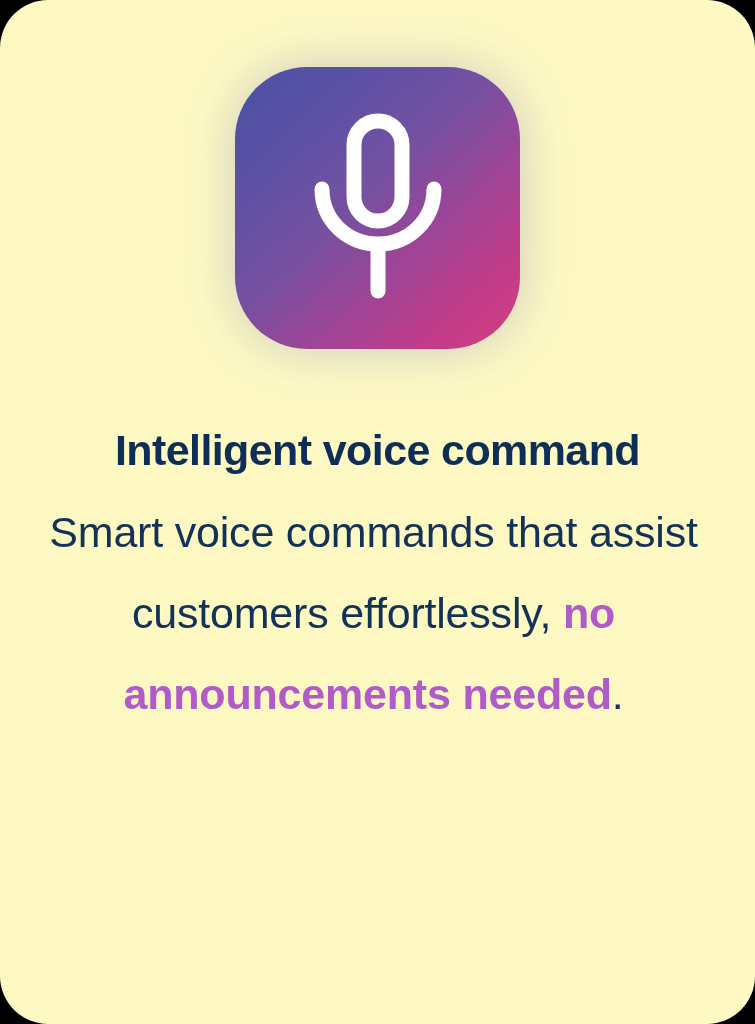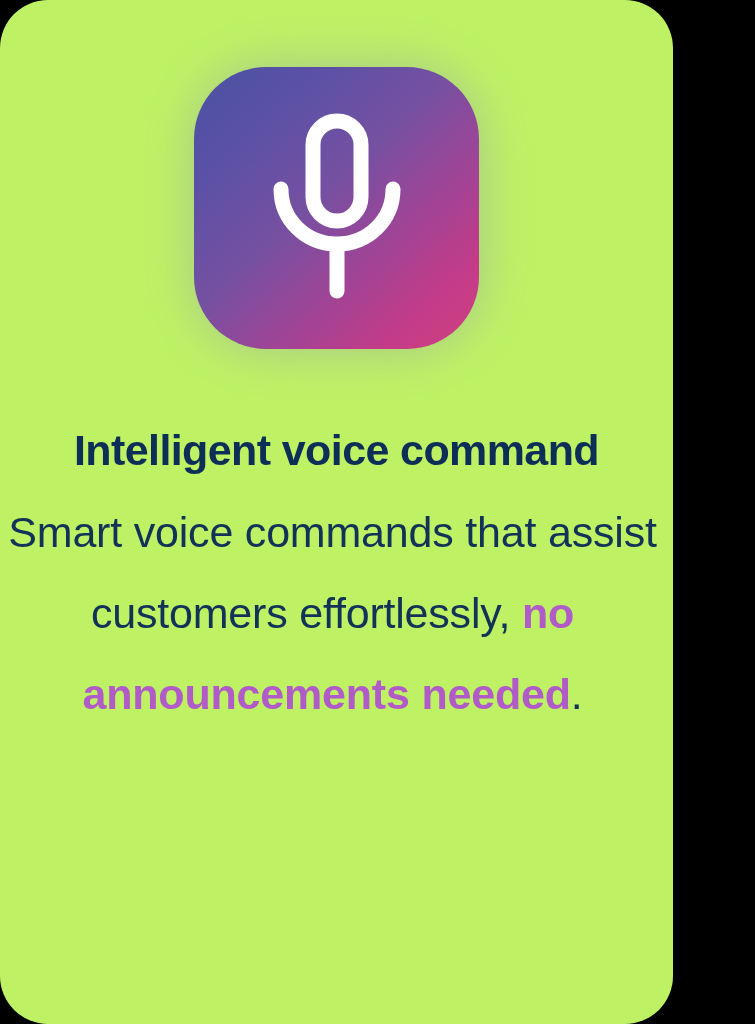--- a/index.html
+++ b/index.html
@@ -12,24 +12,24 @@
     height: 1024px;
     overflow: hidden;
     font-family: "Liberation Sans", sans-serif;
   }
 
   
   .feature-card {
     position: absolute;
     left: 0;
     top: 0;
-    width: 673px;
+    width: 755px;
     height: 1024px;
     box-sizing: border-box;
-    background: #bef264;
+    background: #fef9c3;
     border-radius: 48px;
     display: flex;
     flex-direction: column;
     align-items: center;
   }
 
   
   .icon-wrap {
     position: relative;
     margin-top: 67px;

